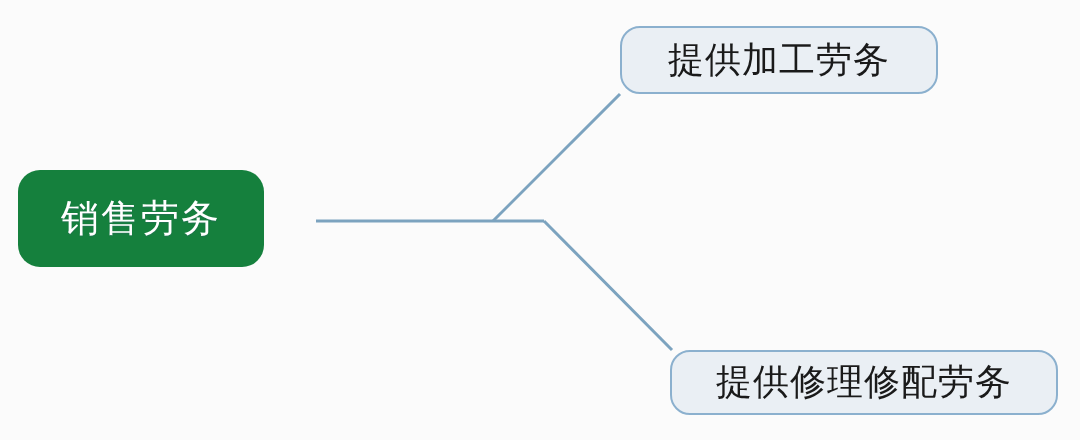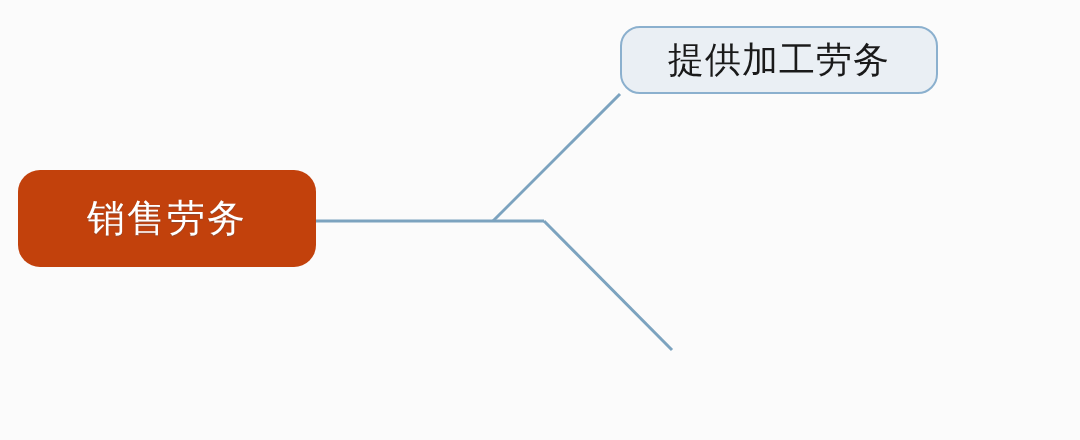--- a/index.html
+++ b/index.html
@@ -32,23 +32,23 @@
     box-sizing: border-box;
     display: flex;
     align-items: center;
     justify-content: center;
     text-align: center;
     white-space: nowrap;
   }
   .node-root {
     left: 18px;
     top: 170px;
-    width: 298px;
+    width: 246px;
     height: 97px;
-    background: #c2410c;
+    background: #15803d;
     border-radius: 22px;
     color: #ffffff;
     font-size: 38px;
     letter-spacing: 2px;
     text-shadow: 0 1px 1px rgba(60,90,120,0.35);
   }
   .node-child {
     background: #eaeff4;
     border: 2px solid #8bb0ce;
     border-radius: 20px;
@@ -84,14 +84,17 @@
   </svg>
 
   <div class="node node-root">
     <span class="node-label">销售劳务</span>
   </div>
 
   <div class="node node-child node-child-top">
     <span class="node-label">提供加工劳务</span>
   </div>
 
+  <div class="node node-child node-child-bottom">
+    <span class="node-label">提供修理修配劳务</span>
+  </div>
 
 </div>
 
 </body></html>

